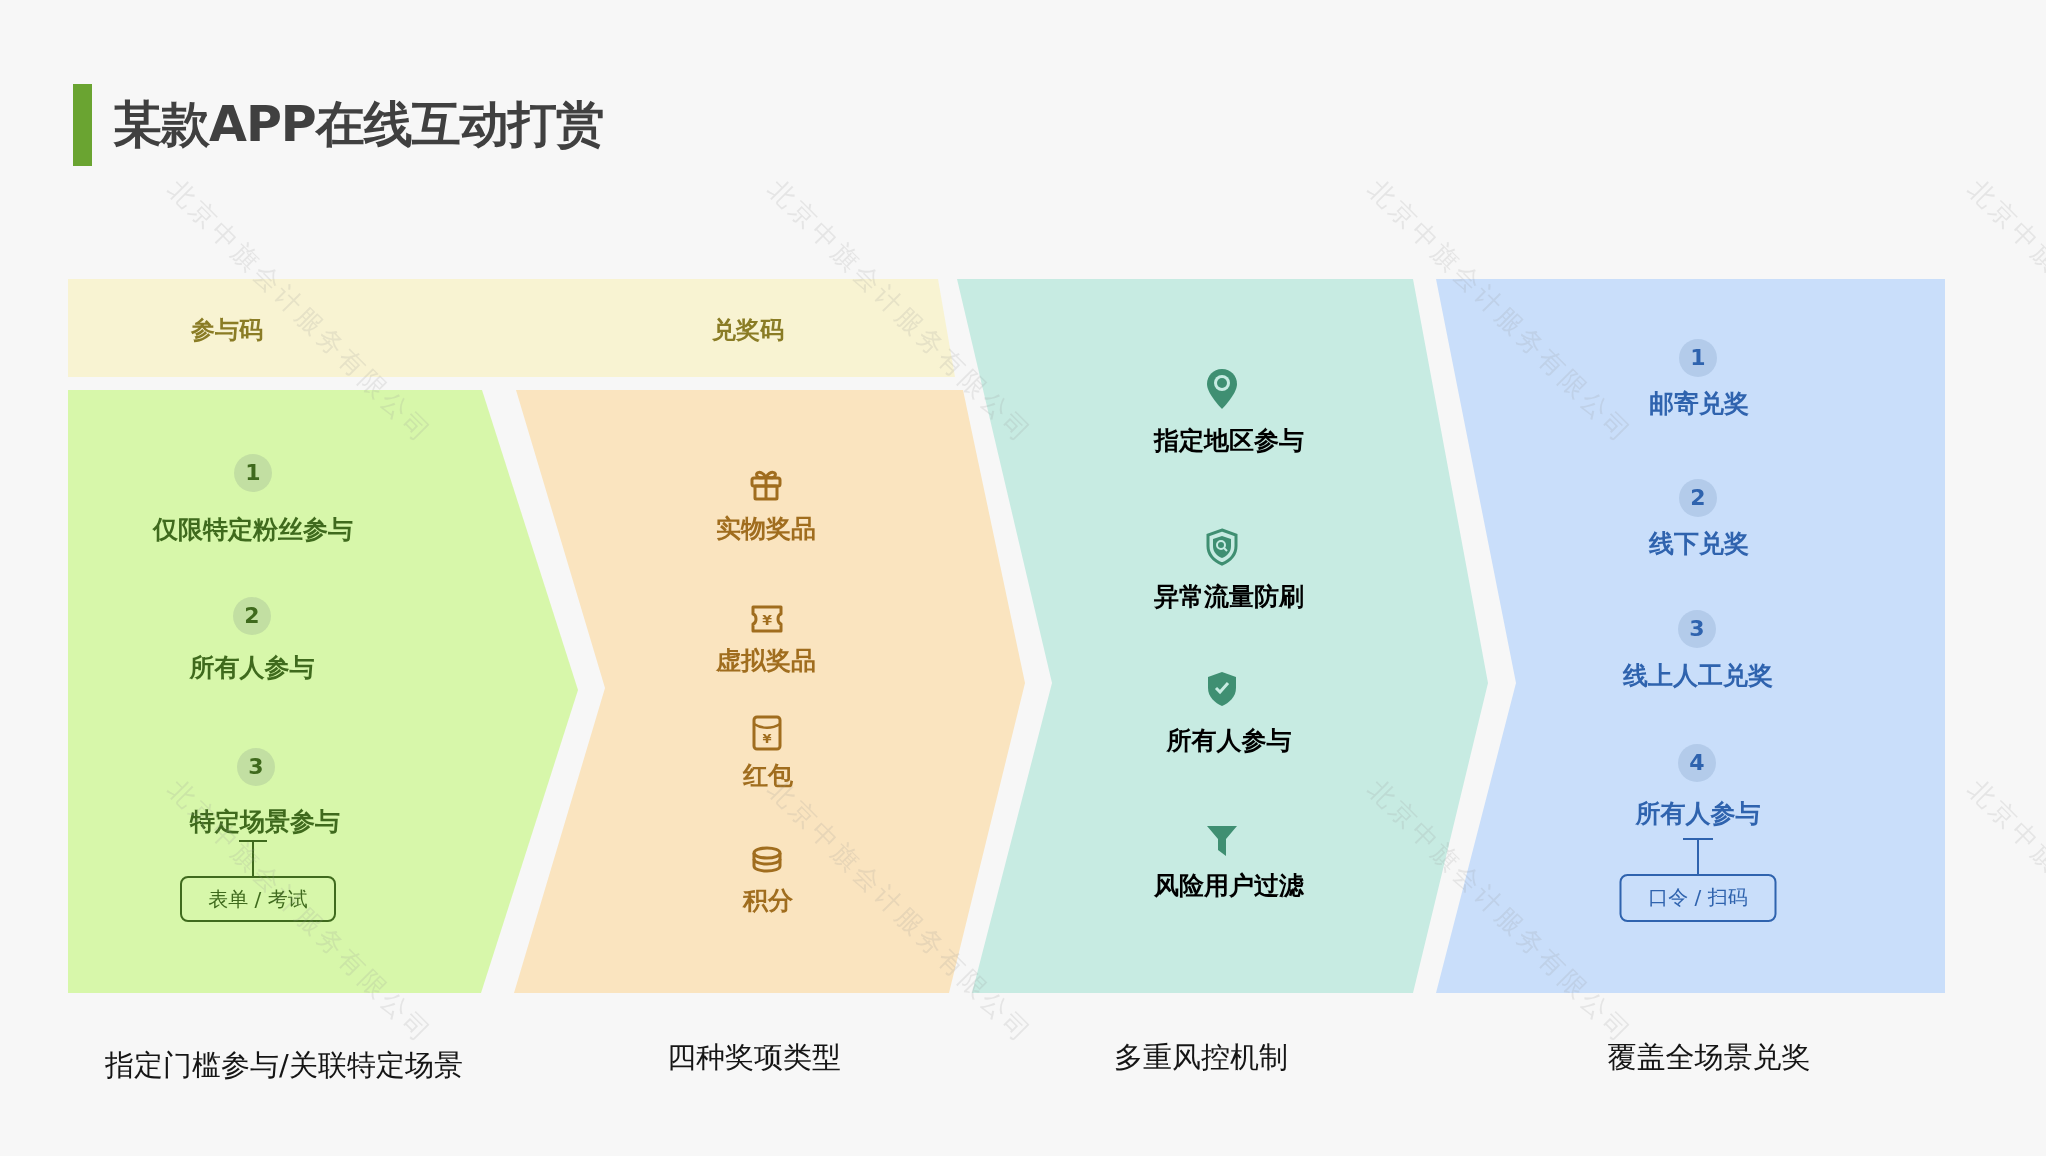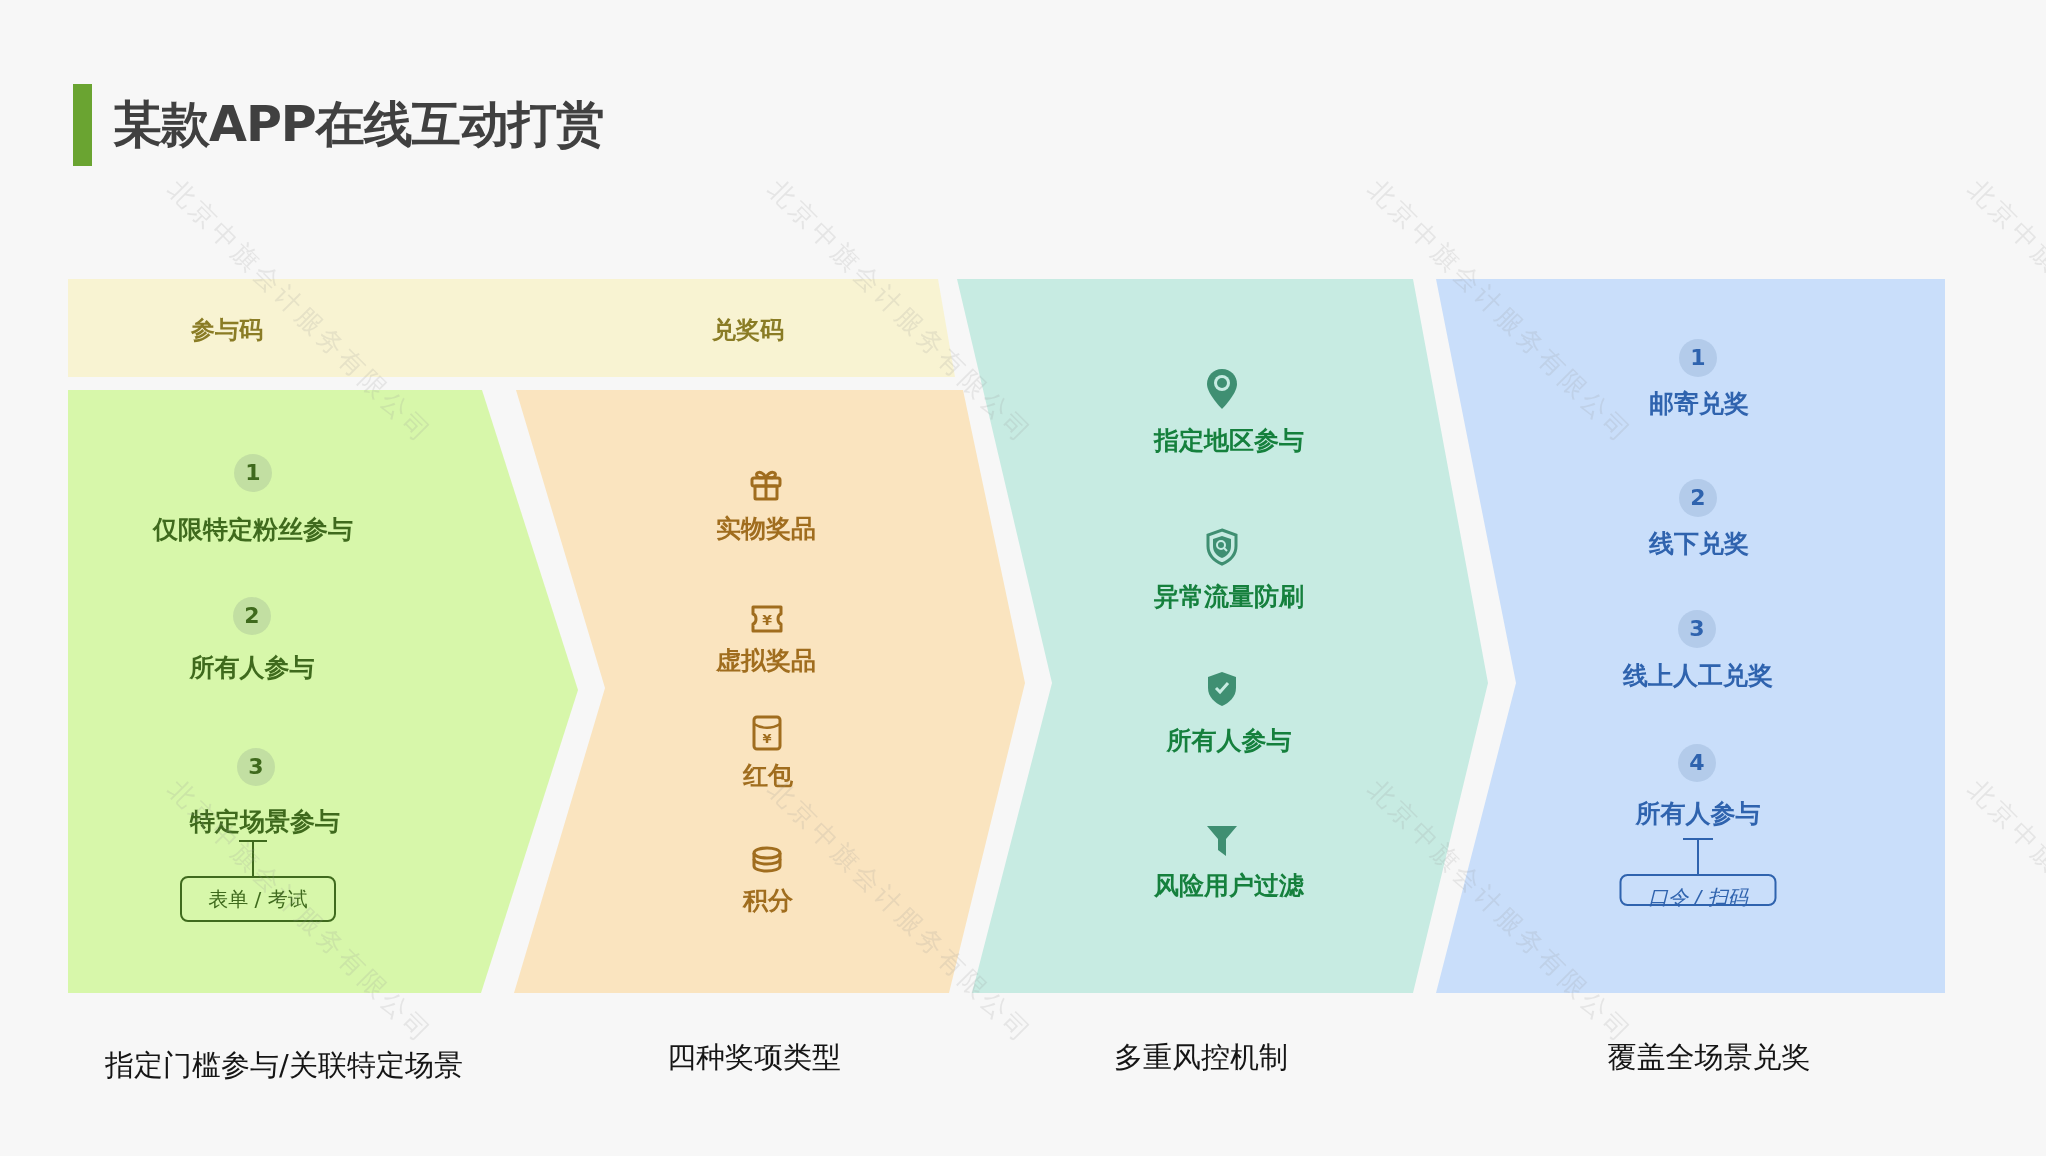--- a/index.html
+++ b/index.html
@@ -8,21 +8,21 @@
     font-family:"DejaVu Sans","Liberation Sans",sans-serif;
   }
   .accent-bar { position:absolute; left:73px; top:84px; width:19px; height:82px; background:#6aa431; }
   .page-title { position:absolute; left:113px; top:92px; font-size:49px; font-weight:bold; color:#404040; letter-spacing:-1px; white-space:nowrap; }
   svg.shapes { position:absolute; left:0; top:0; }
   .abs { position:absolute; transform:translateX(-50%); text-align:center; white-space:nowrap; }
   .banner-label { font-size:24px; font-weight:bold; color:#8a7c25; top:314px;font-family:Liberation Serif, serif; }
   .item-text { font-size:25px; font-weight:bold; }
   .green-text { color:#3f6a1d; }
   .orange-text { color:#a06d1e; }
-  .teal-text { color:#15803d; }
+  .teal-text { color:#000000; }
   .blue-text { color:#2f63ae; }
   .num-badge { width:38px; height:38px; border-radius:50%; font-size:22px; font-weight:bold; line-height:38px; text-align:center; }
   .badge-green { background:#c2dfa2; color:#3f6a1d; }
   .badge-blue { background:#b3cbea; color:#2f63ae; }
   .connector { position:absolute; }
   .sub-box { position:absolute; transform:translateX(-50%); border:2px solid; border-radius:8px; font-size:20px; text-align:center; white-space:nowrap; box-sizing:border-box; }
   .icon { position:absolute; transform:translateX(-50%); }
   .bottom-label { position:absolute; top:1038px; font-size:29px; color:#151515; white-space:nowrap; transform:translateX(-50%); }
   .watermark { position:absolute; font-size:26px; color:rgba(150,150,150,0.18); transform:rotate(45deg); transform-origin:left top; white-space:nowrap; letter-spacing:4px; pointer-events:none; }
 </style>
@@ -125,21 +125,21 @@
   <div class="abs num-badge badge-blue" style="left:1698px; top:479px;">2</div>
   <div class="abs item-text blue-text" style="left:1699px; top:527px;">线下兑奖</div>
   <div class="abs num-badge badge-blue" style="left:1697px; top:610px;">3</div>
   <div class="abs item-text blue-text" style="left:1698px; top:659px;">线上人工兑奖</div>
   <div class="abs num-badge badge-blue" style="left:1697px; top:744px;">4</div>
   <div class="abs item-text blue-text" style="left:1698px; top:797px;">所有人参与</div>
   <svg class="connector" style="left:1682px; top:838px;" width="32" height="38">
     <line x1="1" y1="1" x2="31" y2="1" stroke="#2f63ae" stroke-width="2"></line>
     <line x1="16" y1="1" x2="16" y2="37" stroke="#2f63ae" stroke-width="2"></line>
   </svg>
-  <div class="sub-box blue-text" style="left:1698px; top:874px; width:157px; height:32px; line-height:42px; border-color:#2f63ae;font-style:italic;">口令 / 扫码</div>
+  <div class="sub-box blue-text" style="left:1698px; top:874px; width:157px; height:48px; line-height:42px; border-color:#2f63ae;">口令 / 扫码</div>
 </div>
 
 <div class="bottom-label" style="left:284px;margin-top:8px;">指定门槛参与/关联特定场景</div>
 <div class="bottom-label" style="left:754px;">四种奖项类型</div>
 <div class="bottom-label" style="left:1201px;">多重风控机制</div>
 <div class="bottom-label" style="left:1709px;">覆盖全场景兑奖</div>
 
 <div class="watermark" style="left:185px; top:172px;">北京中旗会计服务有限公司</div>
 <div class="watermark" style="left:785px; top:172px;">北京中旗会计服务有限公司</div>
 <div class="watermark" style="left:1385px; top:172px;">北京中旗会计服务有限公司</div>

